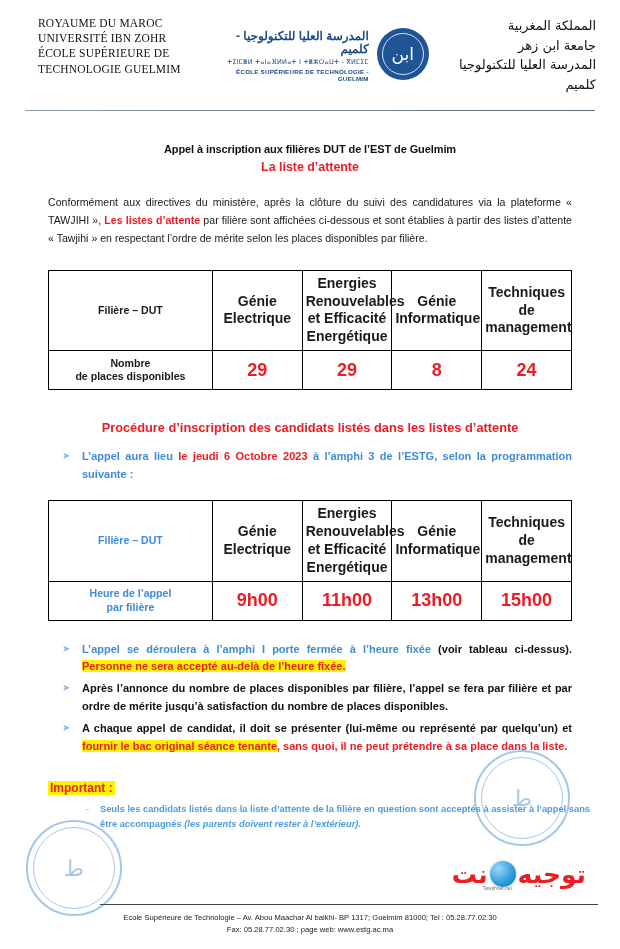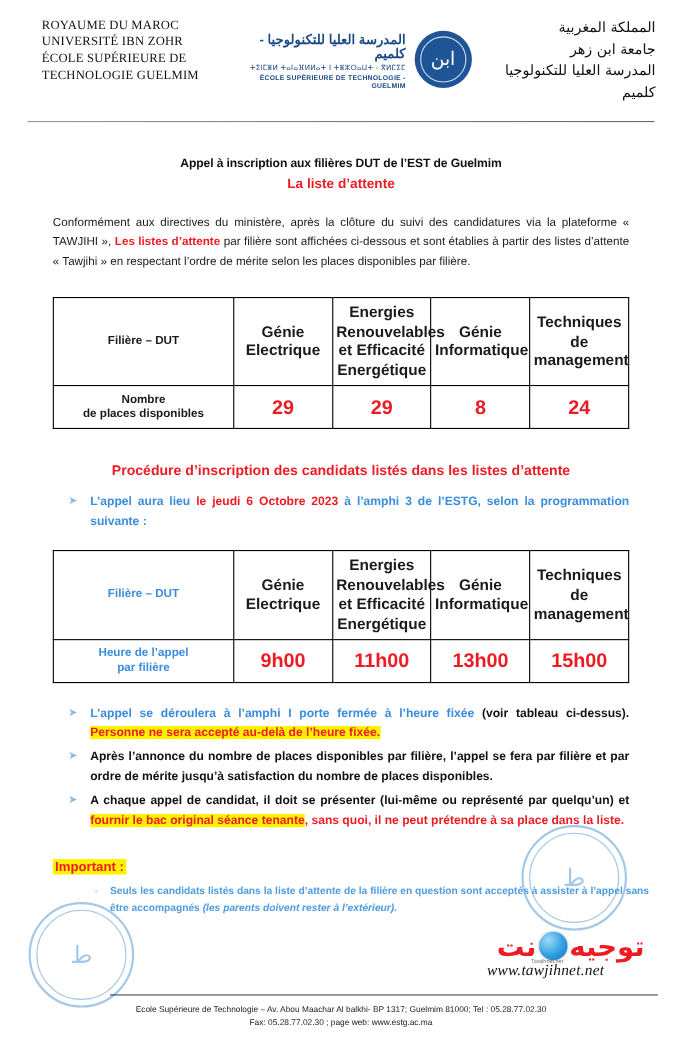--- a/index.html
+++ b/index.html
@@ -325,21 +325,20 @@
     <div class="stamp-txt">ط</div>
   </div>
 
   <div class="tawjih">
     <div class="tawjih-row">
       <span class="tawjih-ar">نت</span>
       <span class="tawjih-ball"></span>
       <span class="tawjih-ar">توجيه</span>
     </div>
     <div class="tawjih-tiny">Tawjihnet.net</div>
-    <div class="tawjih-url">www.tawjihnet.net</div>
   </div>
 
   <div class="foot-rule"></div>
   <div class="footer">
     <div>Ecole Supérieure de Technologie – Av. Abou Maachar Al balkhi- BP  1317; Guelmim 81000; Tel : 05.28.77.02.30</div>
     <div>Fax: 05.28.77.02.30 ; page web: www.estg.ac.ma</div>
   </div>
 
 </div>
 

